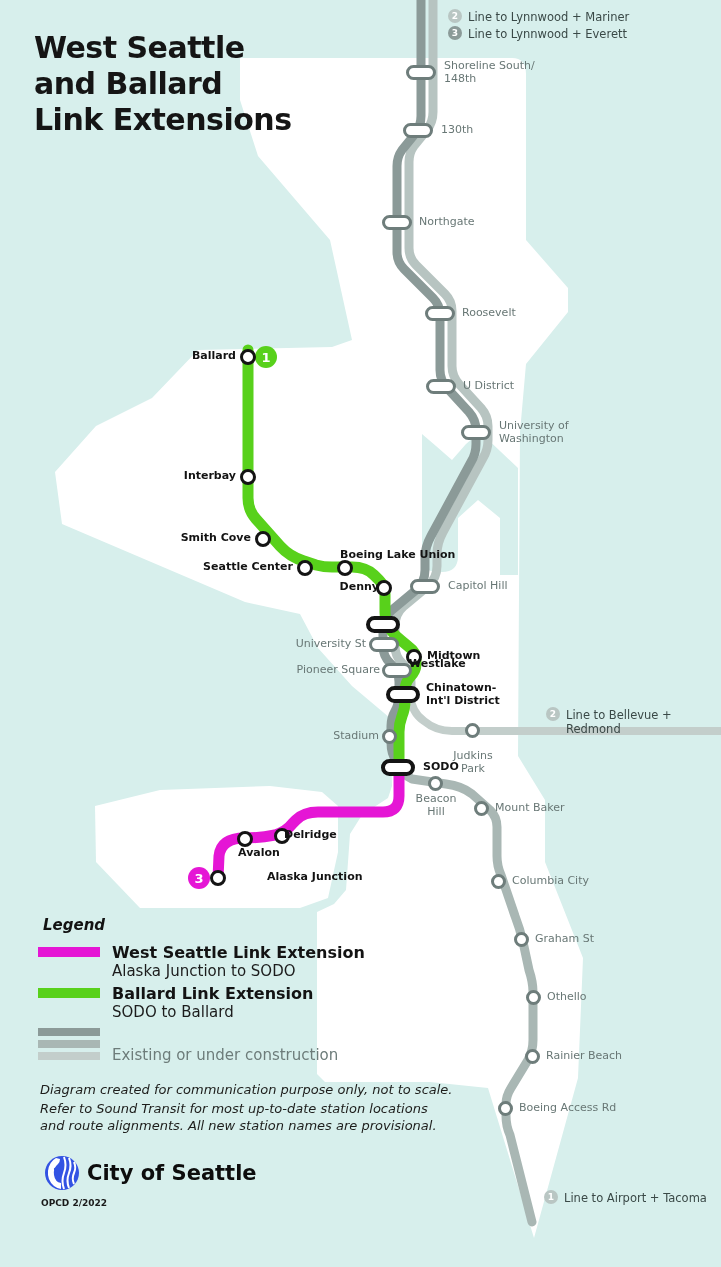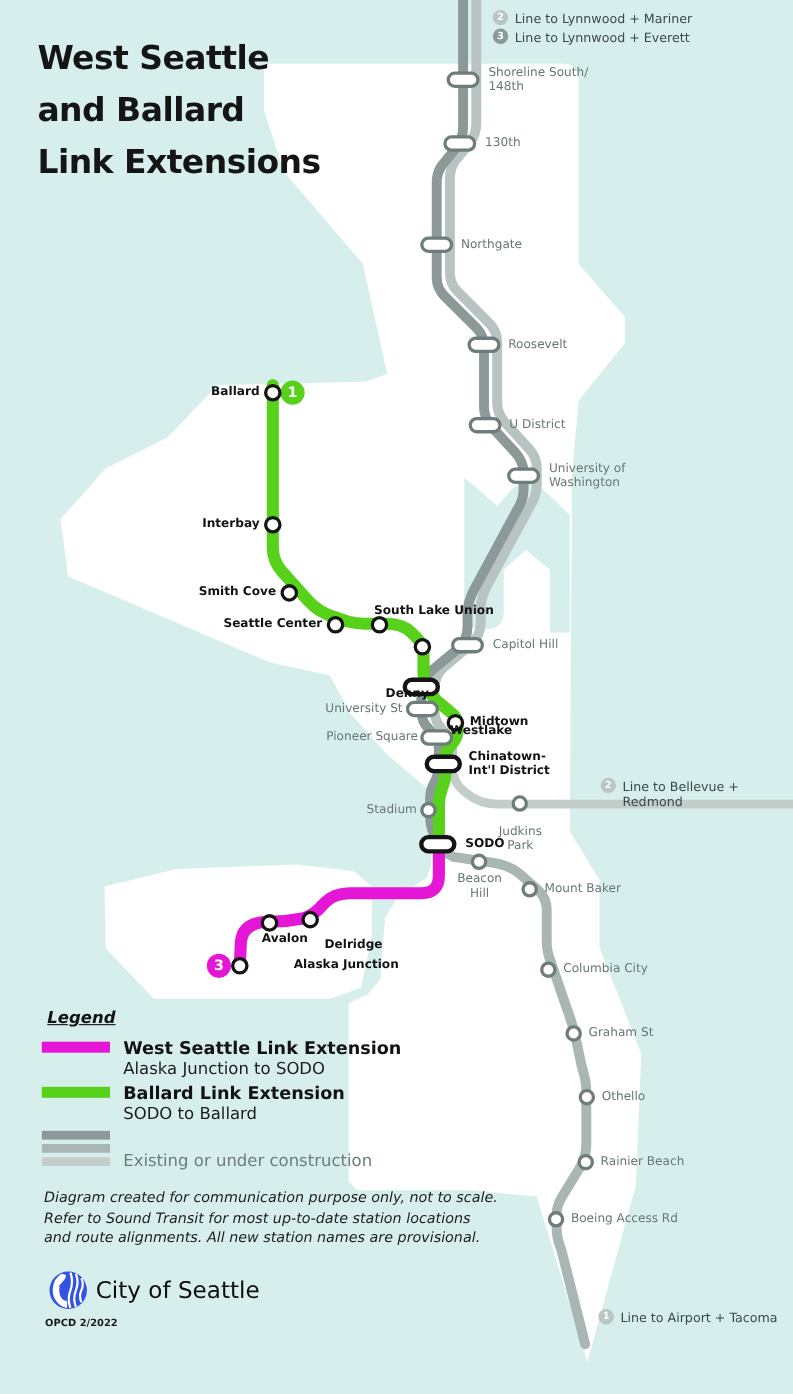--- a/index.html
+++ b/index.html
@@ -15,32 +15,32 @@
   .pill{position:absolute;width:30px;height:15px;background:#fff;border:3px solid #6e7d7b;border-radius:10px;box-sizing:border-box;}
   .pill.blk{width:34px;height:17px;border:4px solid #141414;border-radius:10px;}
   .dot{position:absolute;width:15px;height:15px;background:#fff;border:3px solid #6e7d7b;border-radius:50%;box-sizing:border-box;}
   .dot.blk{width:16px;height:16px;border:3.5px solid #141414;}
   
   .badge{position:absolute;width:14px;height:14px;border-radius:50%;color:#fff;font-size:9px;font-weight:bold;
          display:flex;align-items:center;justify-content:center;}
   .badge.big{width:22px;height:22px;font-size:13px;}
   .badgelbl{position:absolute;font-size:11.5px;color:#3a4947;}
   
-  #title{position:absolute;left:34px;top:30px;font-size:30px;line-height:47px;font-weight:bold;color:#151515;letter-spacing:-0.5px;white-space:pre-line;}
+  #title{position:absolute;left:34px;top:30px;font-size:30px;line-height:36px;font-weight:bold;color:#151515;letter-spacing:-0.5px;white-space:pre-line;}
   
-  .legend-title{position:absolute;left:43px;top:916px;font-size:15px;font-style:italic;font-weight:bold;color:#131313;text-decoration:underline;}
+  .legend-title{position:absolute;left:43px;top:916px;font-size:15px;font-style:italic;font-weight:bold;color:#131313;}
   .lg-bar{position:absolute;left:38px;width:62px;}
   .lg-t{position:absolute;left:112px;font-size:16px;font-weight:bold;color:#131313;}
   .lg-s{position:absolute;left:112px;font-size:15px;color:#1c1c1c;}
   .lg-t.gray{color:#3f4e4c;font-weight:normal;}
   .lg-s.gray{color:#6d7c7a;}
   
   .note{position:absolute;left:40px;font-size:13px;font-style:italic;color:#1d1d1b;line-height:1.3;white-space:pre-line;}
   
-  #cityname{position:absolute;left:87px;top:1161px;font-size:21px;font-weight:normal;color:#0d0d0d;}
+  #cityname{position:absolute;left:87px;top:1161px;font-size:21px;font-weight:bold;color:#0d0d0d;}
   #credit{position:absolute;left:41px;top:1198px;font-size:9px;font-weight:bold;color:#1a1a1a;}
 </style>
 </head>
 <body>
 
 <div id="map">
 
   <svg id="base" width="721" height="1267" viewBox="0 0 721 1267">
 
     <path fill="#ffffff" d="M240,58 L512,58 Q526,58 526,74 L526,240 L568,288 L568,312 L526,364 L520,432 L518,756 L545,800 L545,862
@@ -147,23 +147,23 @@
   <div class="lbl" style="left:495px;top:802px;">Mount Baker</div>
   <div class="lbl" style="left:512px;top:875px;">Columbia City</div>
   <div class="lbl" style="left:535px;top:933px;">Graham St</div>
   <div class="lbl" style="left:547px;top:991px;">Othello</div>
   <div class="lbl" style="left:546px;top:1050px;">Rainier Beach</div>
   <div class="lbl" style="left:519px;top:1102px;">Boeing Access Rd</div>
   <div class="lbl dark ra" style="right:485px;top:350px;">Ballard</div>
   <div class="lbl dark ra" style="right:485px;top:470px;">Interbay</div>
   <div class="lbl dark ra" style="right:470px;top:532px;">Smith Cove</div>
   <div class="lbl dark ra" style="right:428px;top:561px;">Seattle Center</div>
-  <div class="lbl dark" style="left:340px;top:549px;">South Lake Union</div>
-  <div class="lbl dark ra" style="right:331px;top:581px;margin-top:44px;">Denny</div>
-  <div class="lbl dark" style="left:295px;top:829px;margin-top:24px;">Delridge</div>
+  <div class="lbl dark" style="left:340px;top:549px;">Boeing Lake Union</div>
+  <div class="lbl dark ra" style="right:342px;top:581px;">Denny</div>
+  <div class="lbl dark" style="left:284px;top:829px;">Delridge</div>
   <div class="lbl dark ctr" style="left:259px;top:847px;">Avalon</div>
   <div class="lbl dark" style="left:231px;top:871px;margin-left:36px;">Alaska Junction</div>
 
   <div class="legend-title">Legend</div>
   <div class="lg-bar" style="top:947px;height:10px;background:#e516d5;"></div>
   <div class="lg-t" style="top:943px;">West Seattle Link Extension</div>
   <div class="lg-s" style="top:962px;">Alaska Junction to SODO</div>
   <div class="lg-bar" style="top:988px;height:10px;background:#58d11b;"></div>
   <div class="lg-t" style="top:984px;">Ballard Link Extension</div>
   <div class="lg-s" style="top:1003px;">SODO to Ballard</div>

